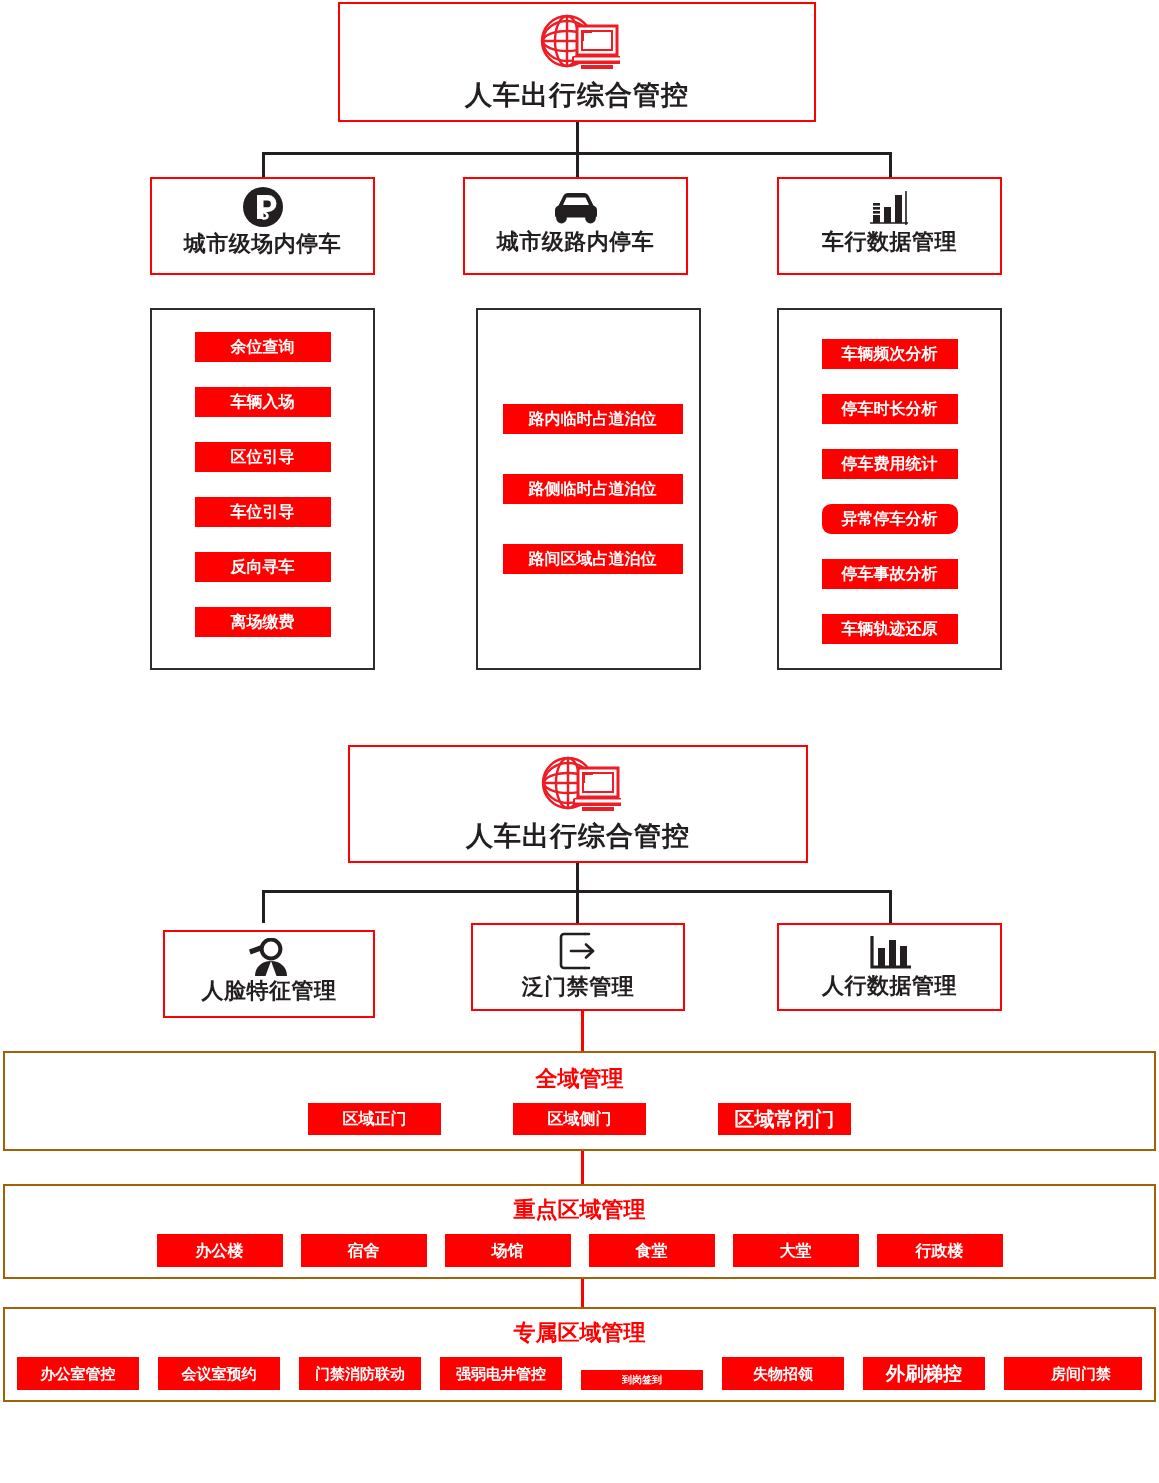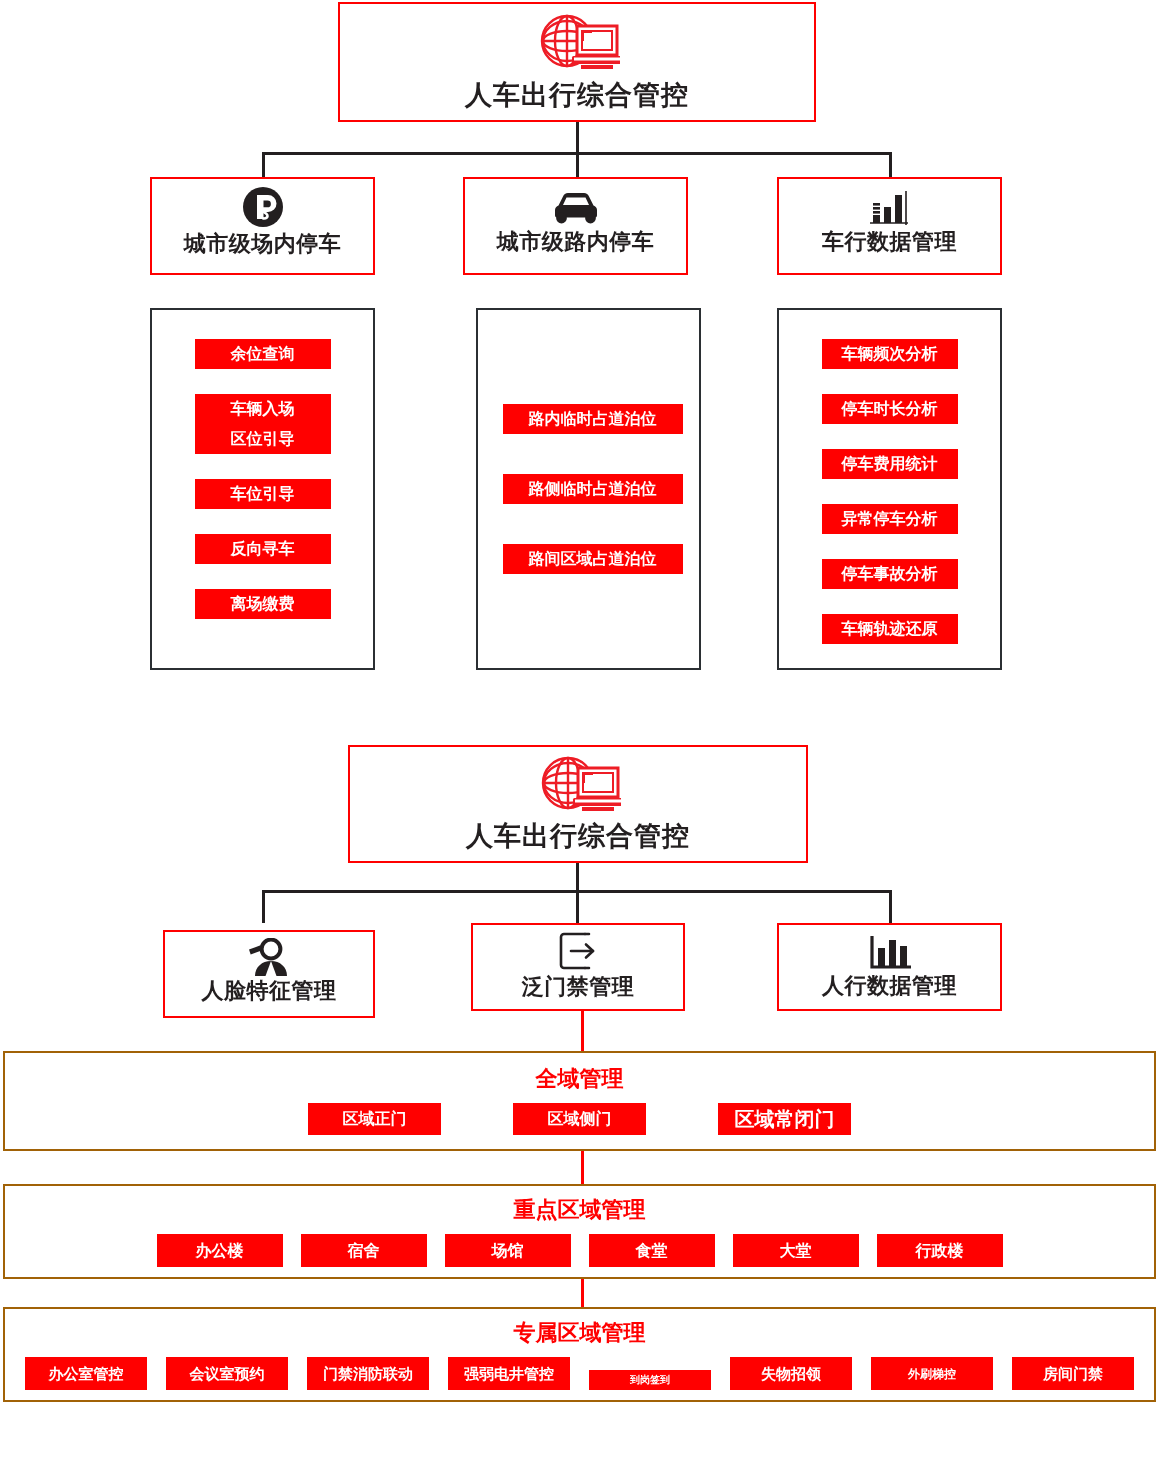--- a/index.html
+++ b/index.html
@@ -174,40 +174,40 @@
         <rect x="9" y="16" width="7" height="2.6"></rect>
         <rect x="20" y="20" width="7" height="16"></rect>
         <rect x="31" y="8" width="7" height="28"></rect>
       </g>
       <path d="M42 4 v34 M6 36 h38" fill="none" stroke="#231f20" stroke-width="1.6"></path>
     </svg>
   </div>
   <div class="cat-title" style="margin-top:2px;">车行数据管理</div>
 </div>
 
-<div class="abs sub-panel" style="left:150px; top:308px; width:225px; height:362px; justify-content:flex-start; padding-top:29px;">
+<div class="abs sub-panel" style="left:150px; top:308px; width:225px; height:362px; justify-content:flex-start; padding-top:22px;">
   <div class="chip chip-col" style="margin-bottom:25px;">余位查询</div>
-  <div class="chip chip-col" style="">车辆入场</div>
+  <div class="chip chip-col" style="margin-bottom:25px;">车辆入场</div>
   <div class="chip chip-col" style="margin-bottom:25px;">区位引导</div>
   <div class="chip chip-col" style="margin-bottom:25px;">车位引导</div>
   <div class="chip chip-col" style="margin-bottom:25px;">反向寻车</div>
   <div class="chip chip-col">离场缴费</div>
 </div>
 
 <div class="abs sub-panel" style="left:476px; top:308px; width:225px; height:362px;padding-left:8px;">
   <div class="chip chip-col-wide" style="margin-bottom:40px;">路内临时占道泊位</div>
   <div class="chip chip-col-wide" style="margin-bottom:40px;">路侧临时占道泊位</div>
   <div class="chip chip-col-wide">路间区域占道泊位</div>
 </div>
 
 <div class="abs sub-panel" style="left:777px; top:308px; width:225px; height:362px; justify-content:flex-start; padding-top:29px;">
   <div class="chip chip-col" style="margin-bottom:25px;">车辆频次分析</div>
   <div class="chip chip-col" style="margin-bottom:25px;">停车时长分析</div>
   <div class="chip chip-col" style="margin-bottom:25px;">停车费用统计</div>
-  <div class="chip chip-col" style="margin-bottom:25px;">异常停车分析</div>
+  <div class="chip chip-col" style="margin-bottom:25px;border-radius:9px;">异常停车分析</div>
   <div class="chip chip-col" style="margin-bottom:25px;">停车事故分析</div>
   <div class="chip chip-col">车辆轨迹还原</div>
 </div>
 
 <div class="abs root-card" style="left:348px; top:745px; width:460px; height:118px;">
   <div class="icon-wrap" style="margin-top:8px;height:60px;">
     <svg width="86" height="60" viewBox="0 0 86 60" aria-hidden="true">
       <g fill="none" stroke="#ee1c25" stroke-width="2.4">
         <circle cx="33" cy="28" r="25"></circle>
         <ellipse cx="33" cy="28" rx="12" ry="25"></ellipse>
@@ -300,16 +300,16 @@
 
 <div class="abs wide-panel" style="left:3px; top:1307px; width:1153px; height:95px;">
   <div class="wide-title" style="top:13px;">专属区域管理</div>
   <div class="chip-row" style="top:48px; gap:19px;">
     <div class="chip" style="width:122px;height:33px;font-size:15px;">办公室管控</div>
     <div class="chip" style="width:122px;height:33px;font-size:15px;">会议室预约</div>
     <div class="chip" style="width:122px;height:33px;font-size:15px;">门禁消防联动</div>
     <div class="chip" style="width:122px;height:33px;font-size:15px;">强弱电井管控</div>
     <div class="chip" style="width:122px;height:20px;font-size:10px;">到岗签到</div>
     <div class="chip" style="width:122px;height:33px;font-size:15px;">失物招领</div>
-    <div class="chip" style="width:122px;height:33px;font-size:12px;">外刷梯控</div>
-    <div class="chip" style="width:122px;height:33px;font-size:15px;">房间门禁</div>
+    <div class="chip" style="width:122px;height:33px;font-size:19px;">外刷梯控</div>
+    <div class="chip" style="width:122px;height:33px;font-size:15px;padding-left:16px;">房间门禁</div>
   </div>
 </div>
 
 </body></html>

